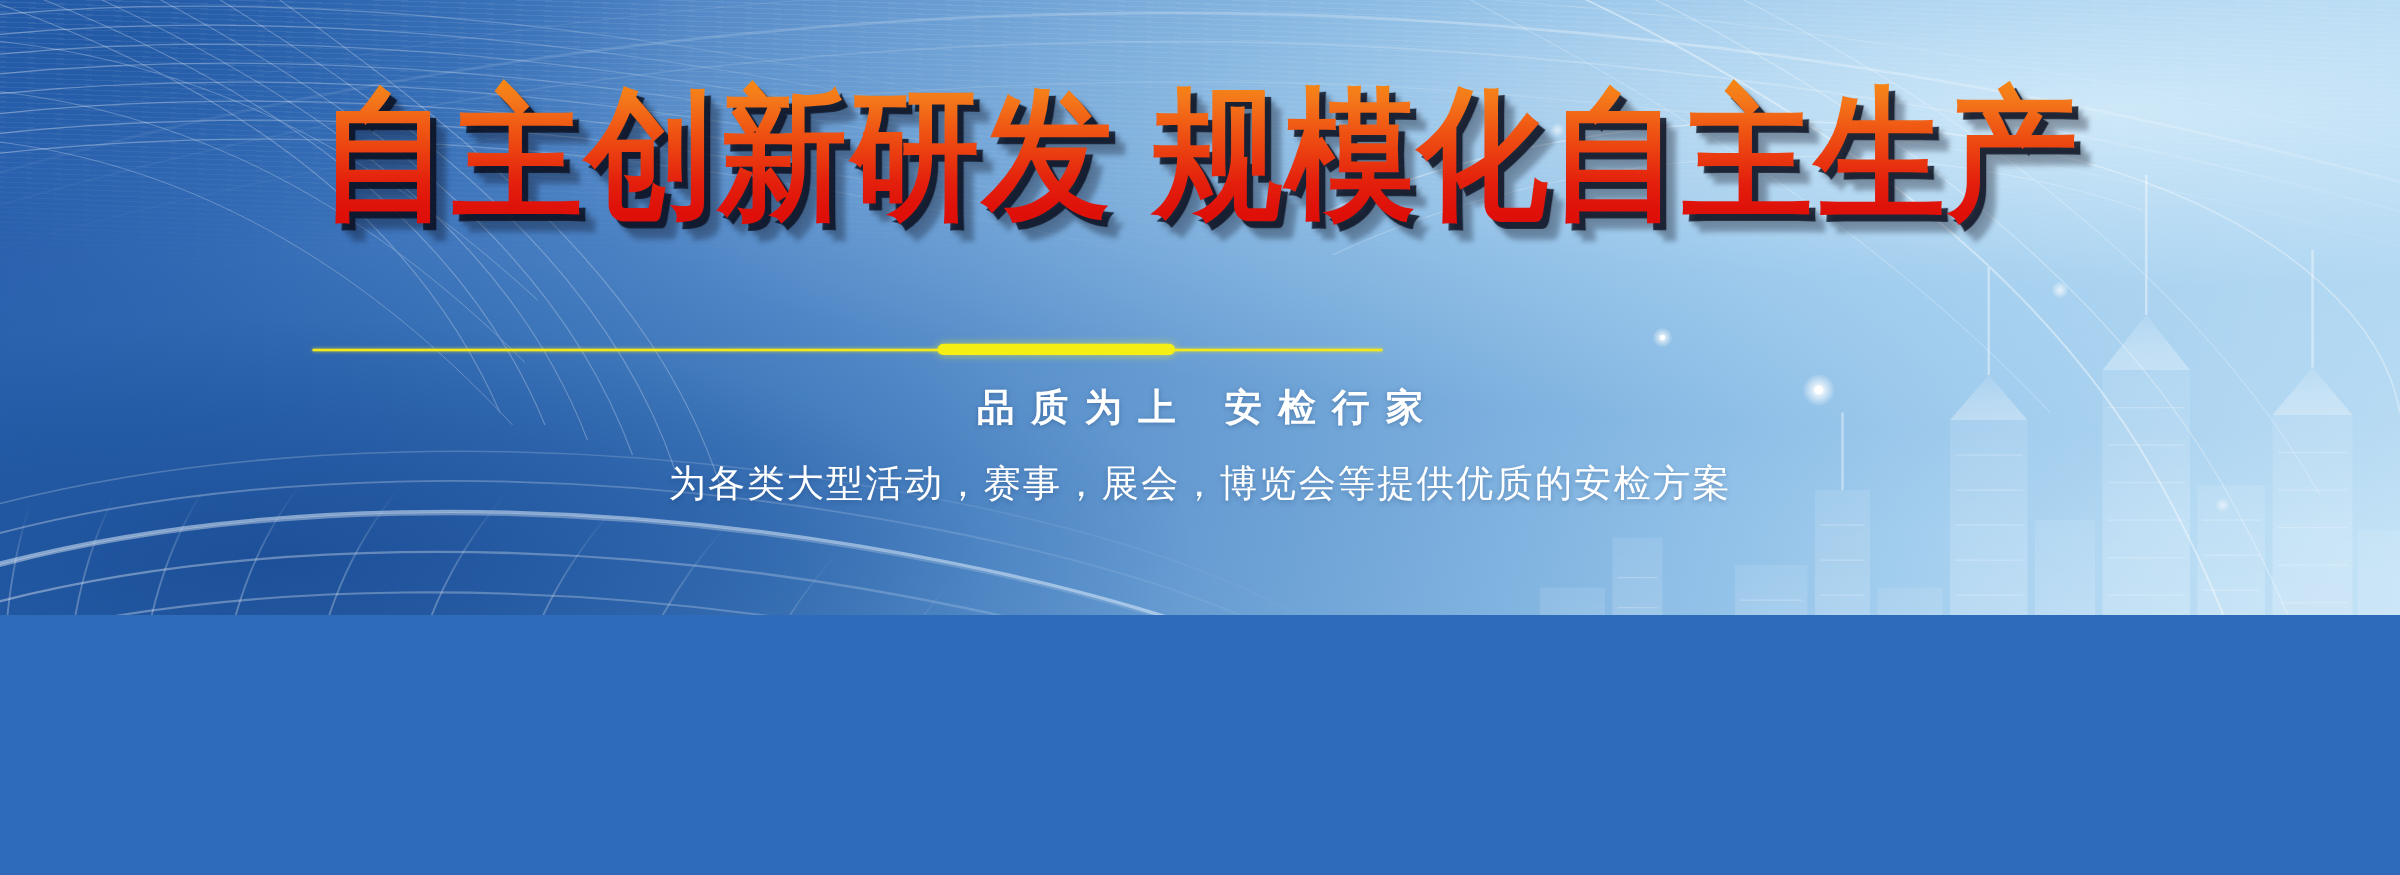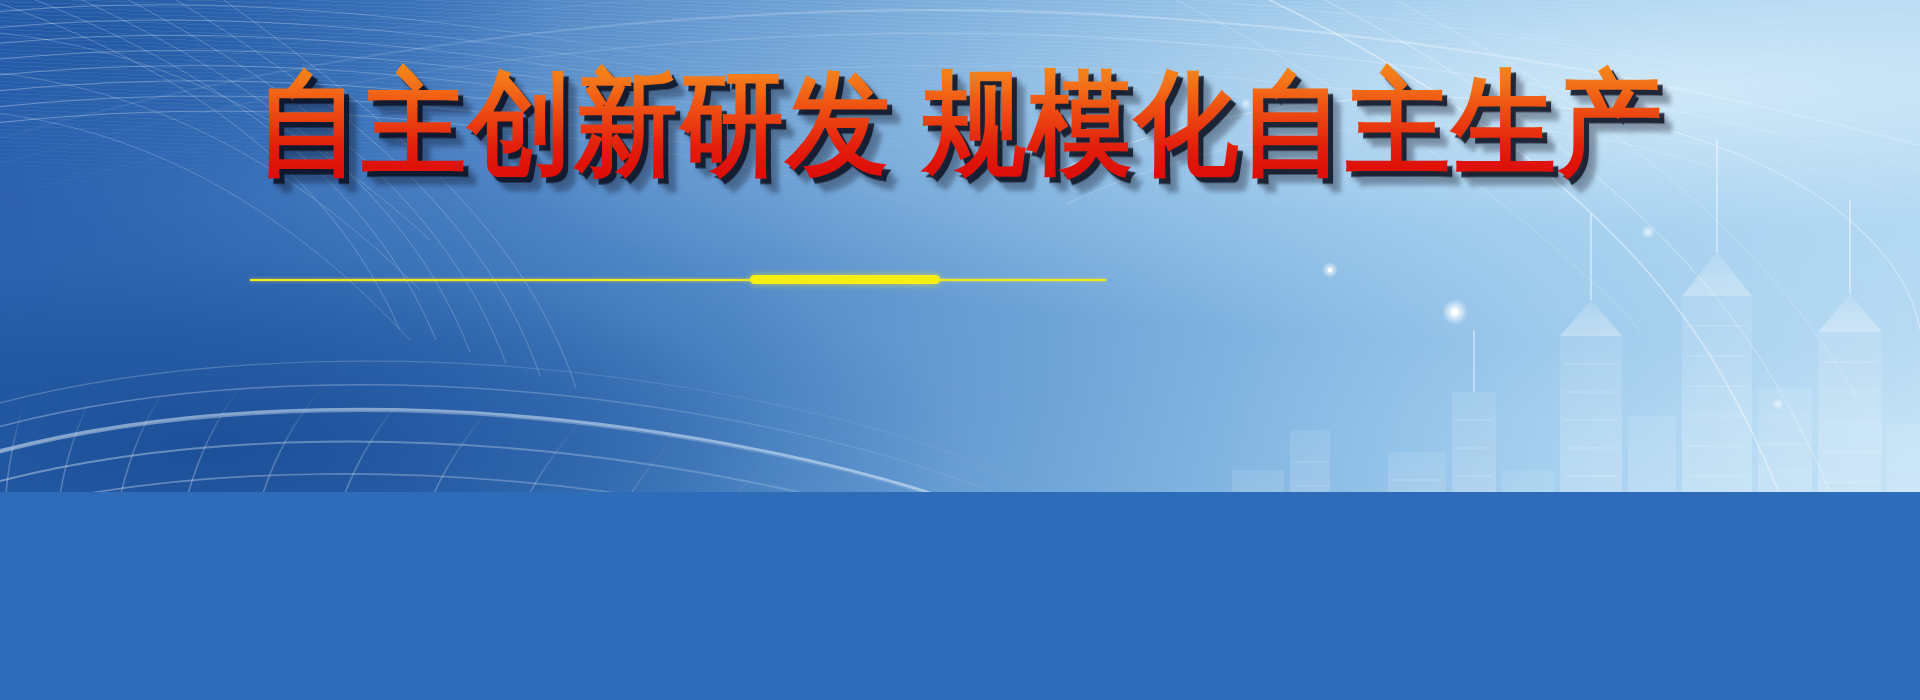--- a/index.html
+++ b/index.html
@@ -378,20 +378,24 @@
 
   <div class="headline-wrap">
     <div class="headline"><span>自主创新研发</span><span class="gap"></span><span>规模化自主生产</span></div>
   </div>
 
   <div class="divider">
     <div class="divider-line"></div>
     <div class="divider-bar"></div>
   </div>
 
+  <div class="sub-wrap">
+    <div class="subtitle"><span>品质为上</span><span class="sp"></span><span>安检行家</span></div>
+    <div class="tagline">为各类大型活动，赛事，展会，博览会等提供优质的安检方案</div>
+  </div>
 
   <div class="dots">
     <span class="dot active"></span>
     <span class="dot"></span>
     <span class="dot"></span>
   </div>
 
 </div>
 
 </body></html>

